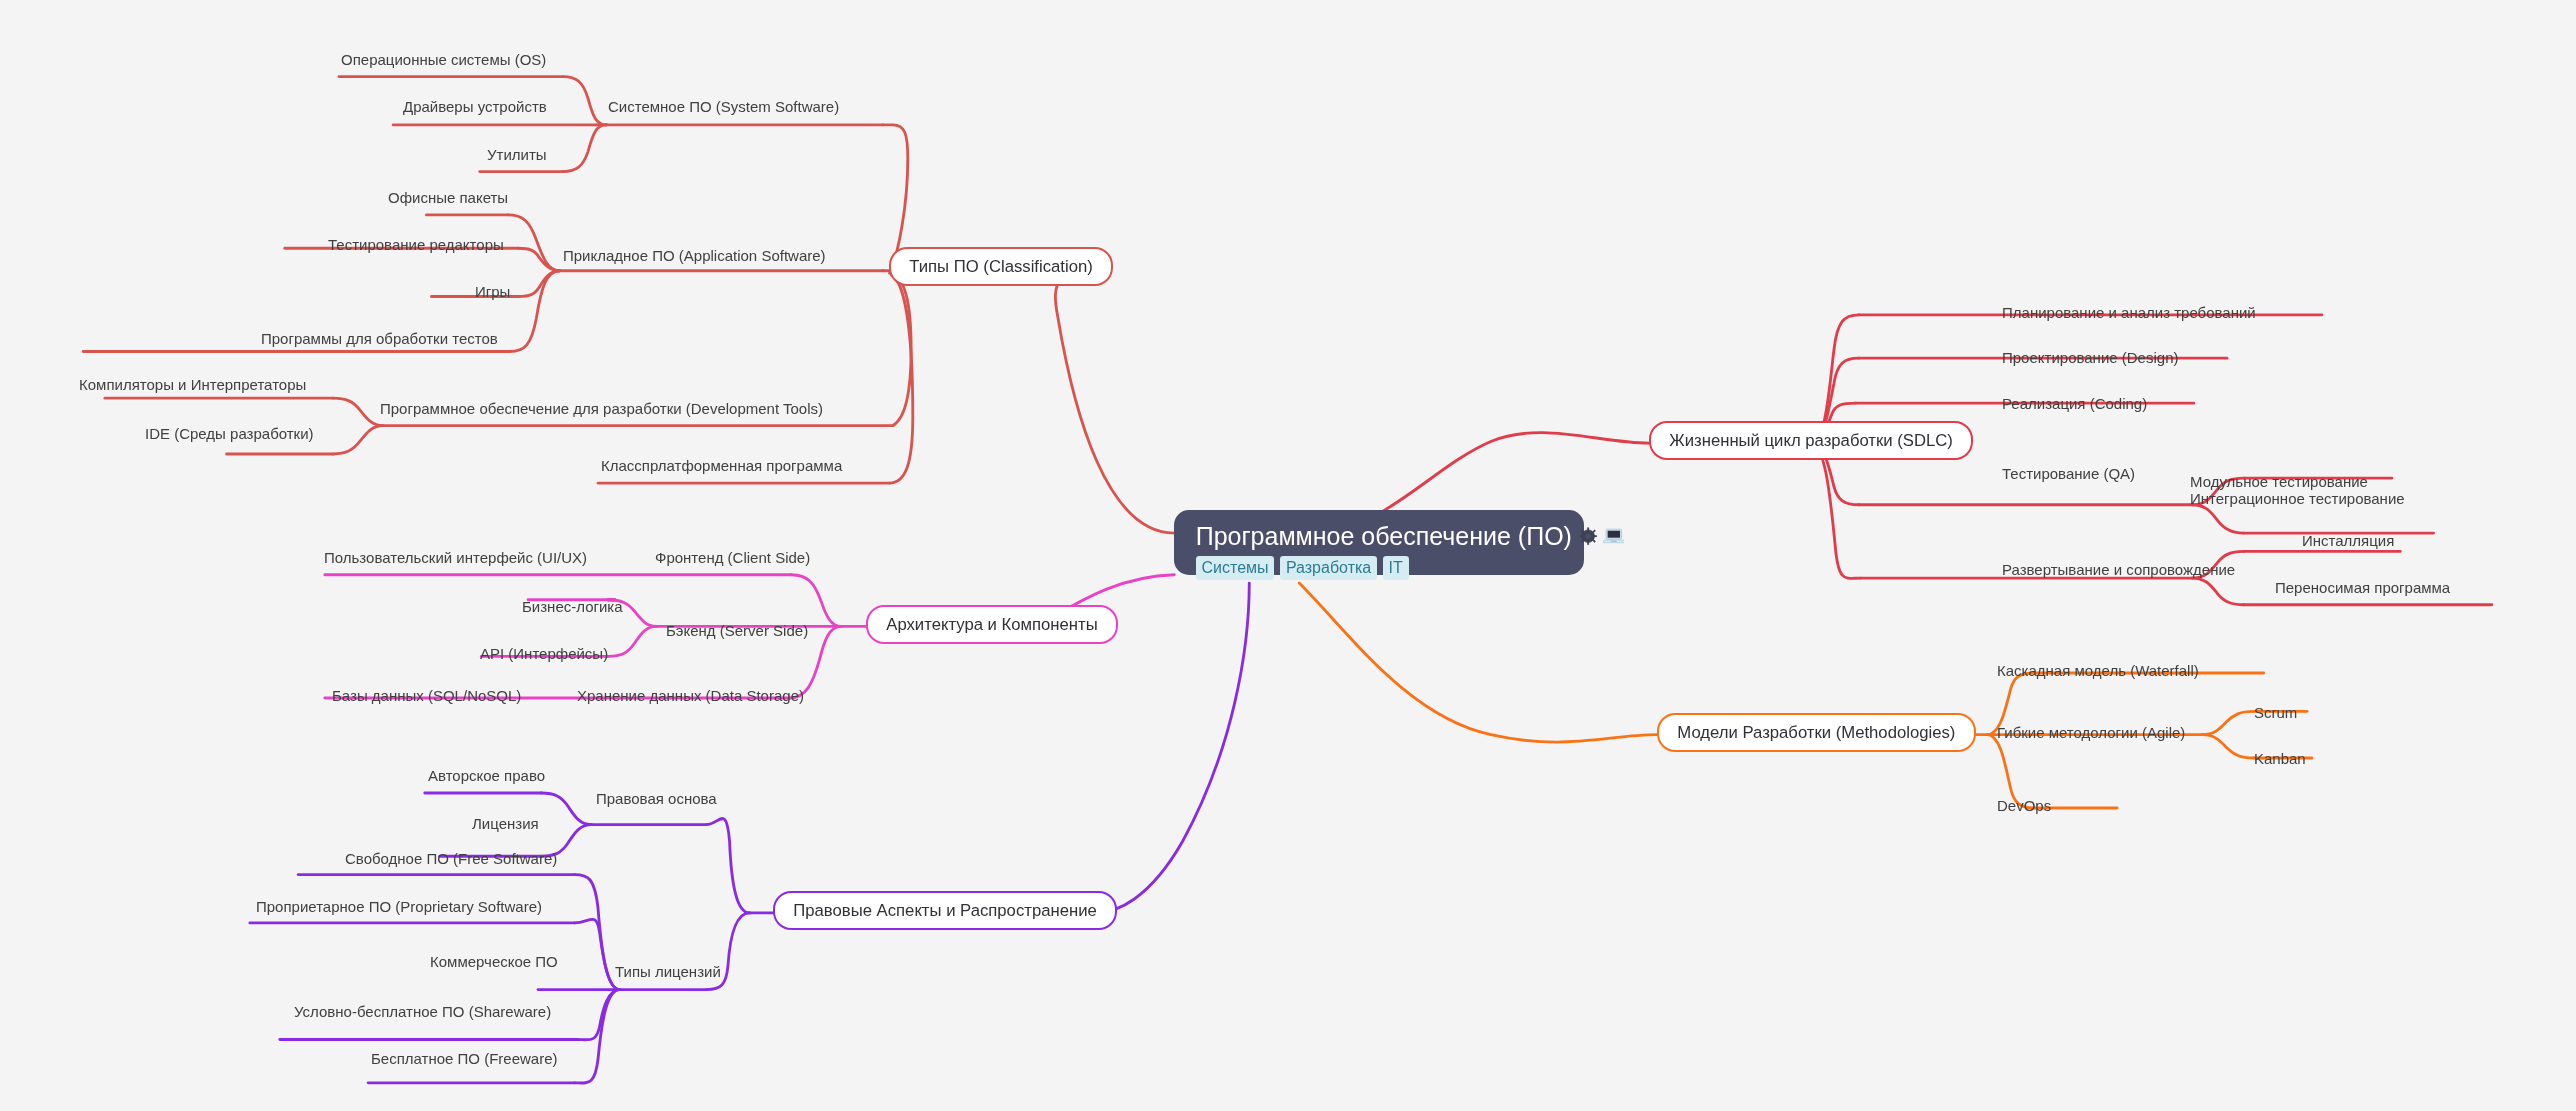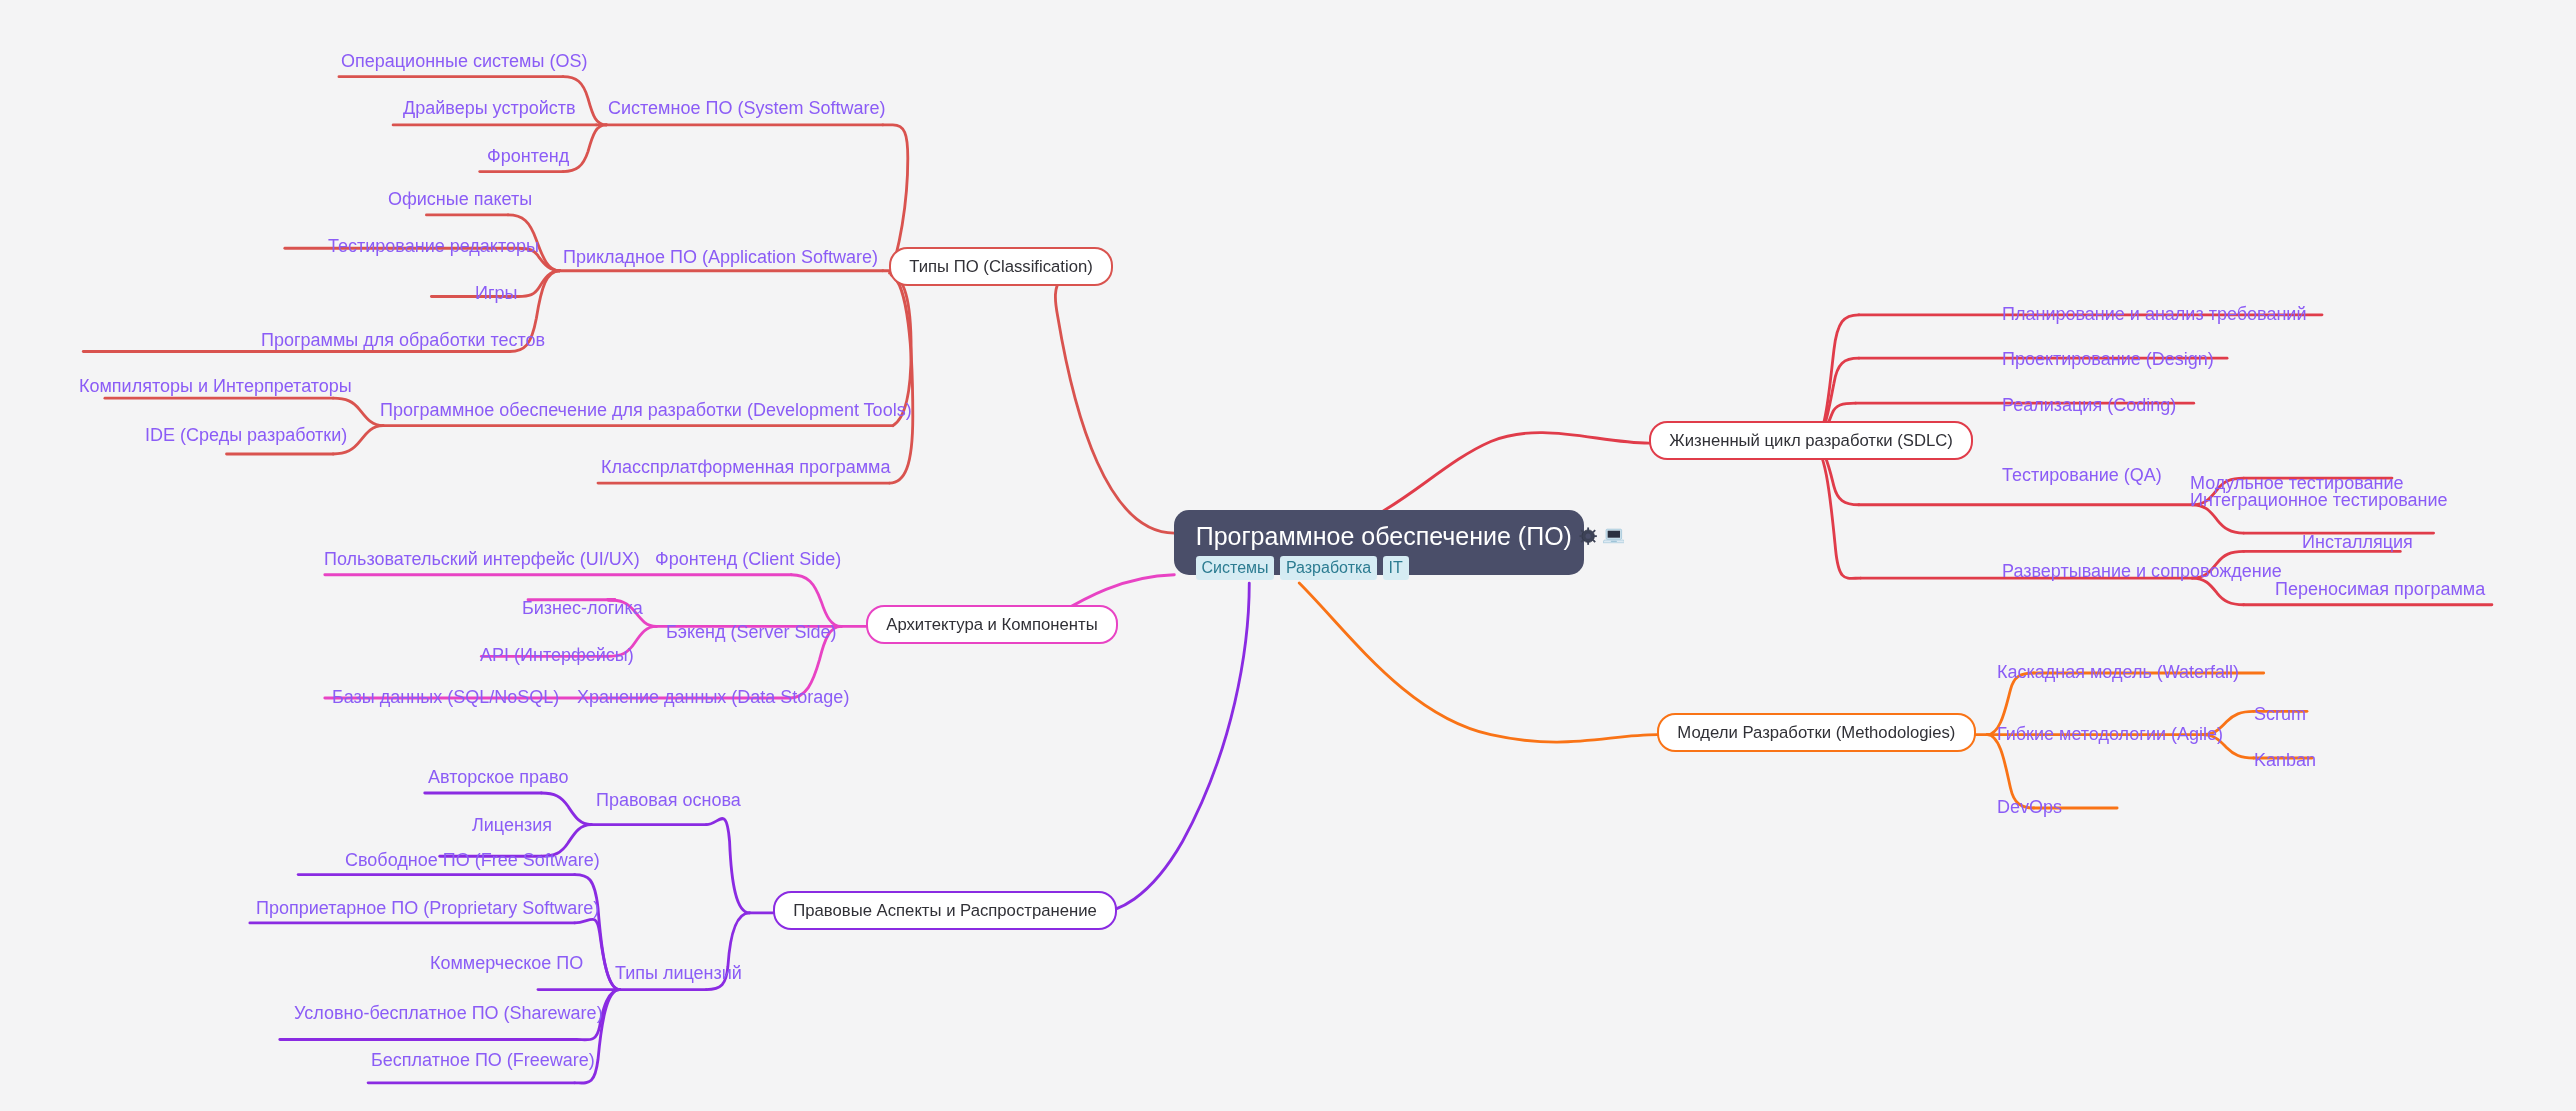--- a/index.html
+++ b/index.html
@@ -64,22 +64,22 @@
     color: #303036;
     white-space: nowrap;
     z-index: 4;
     display: flex;
     align-items: center;
     justify-content: center;
   }
   
   .leaf {
     position: absolute;
-    font-size: 18px;
-    color: #8b5cf6;
+    font-size: 15px;
+    color: #404040;
     white-space: nowrap;
     line-height: 1;
     z-index: 3;
   }
 </style>
 </head>
 <body>
 
 <div id="stage">
 
@@ -278,21 +278,21 @@
   </div>
 
   <div class="cat-node" style="left:1649px; top:421px; border-color:#e03c4a;">
     <span>Жизненный цикл разработки (SDLC)</span>
   </div>
 
   <div class="leaf" style="left:341px; top:52px;"><span>Операционные системы (OS)</span></div>
 
   <div class="leaf" style="left:403px; top:99px;"><span>Драйверы устройств</span></div>
 
-  <div class="leaf" style="left:487px; top:147px;"><span>Фронтенд</span></div>
+  <div class="leaf" style="left:487px; top:147px;"><span>Утилиты</span></div>
 
   <div class="leaf" style="left:608px; top:99px;"><span>Системное ПО (System Software)</span></div>
 
   <div class="leaf" style="left:388px; top:190px;"><span>Офисные пакеты</span></div>
 
   <div class="leaf" style="left:328px; top:237px;"><span>Тестирование редакторы</span></div>
 
   <div class="leaf" style="left:475px; top:284px;"><span>Игры</span></div>
 
   <div class="leaf" style="left:261px; top:331px;"><span>Программы для обработки тестов</span></div>

